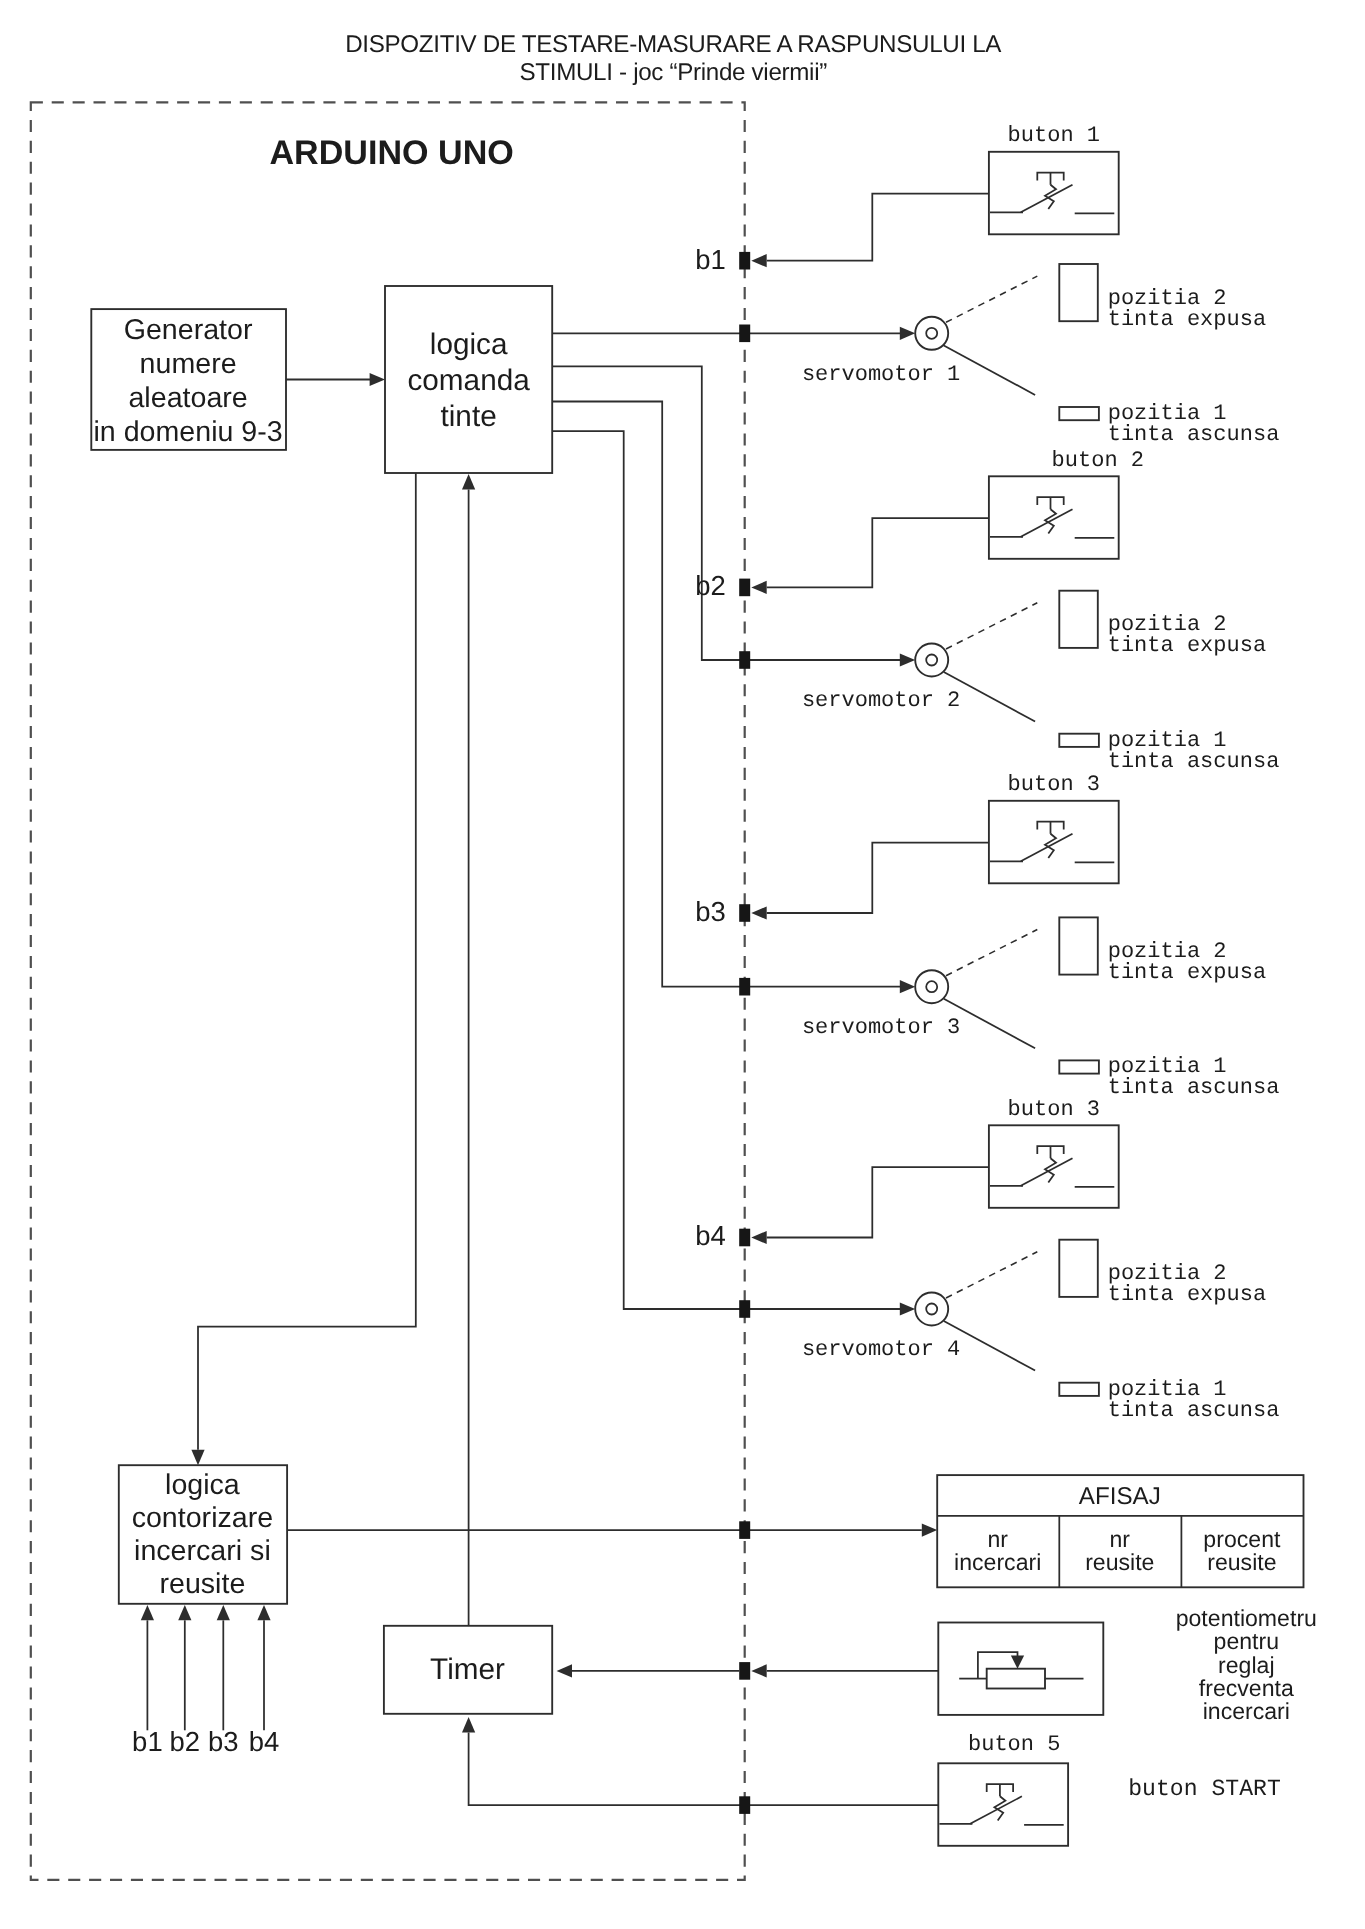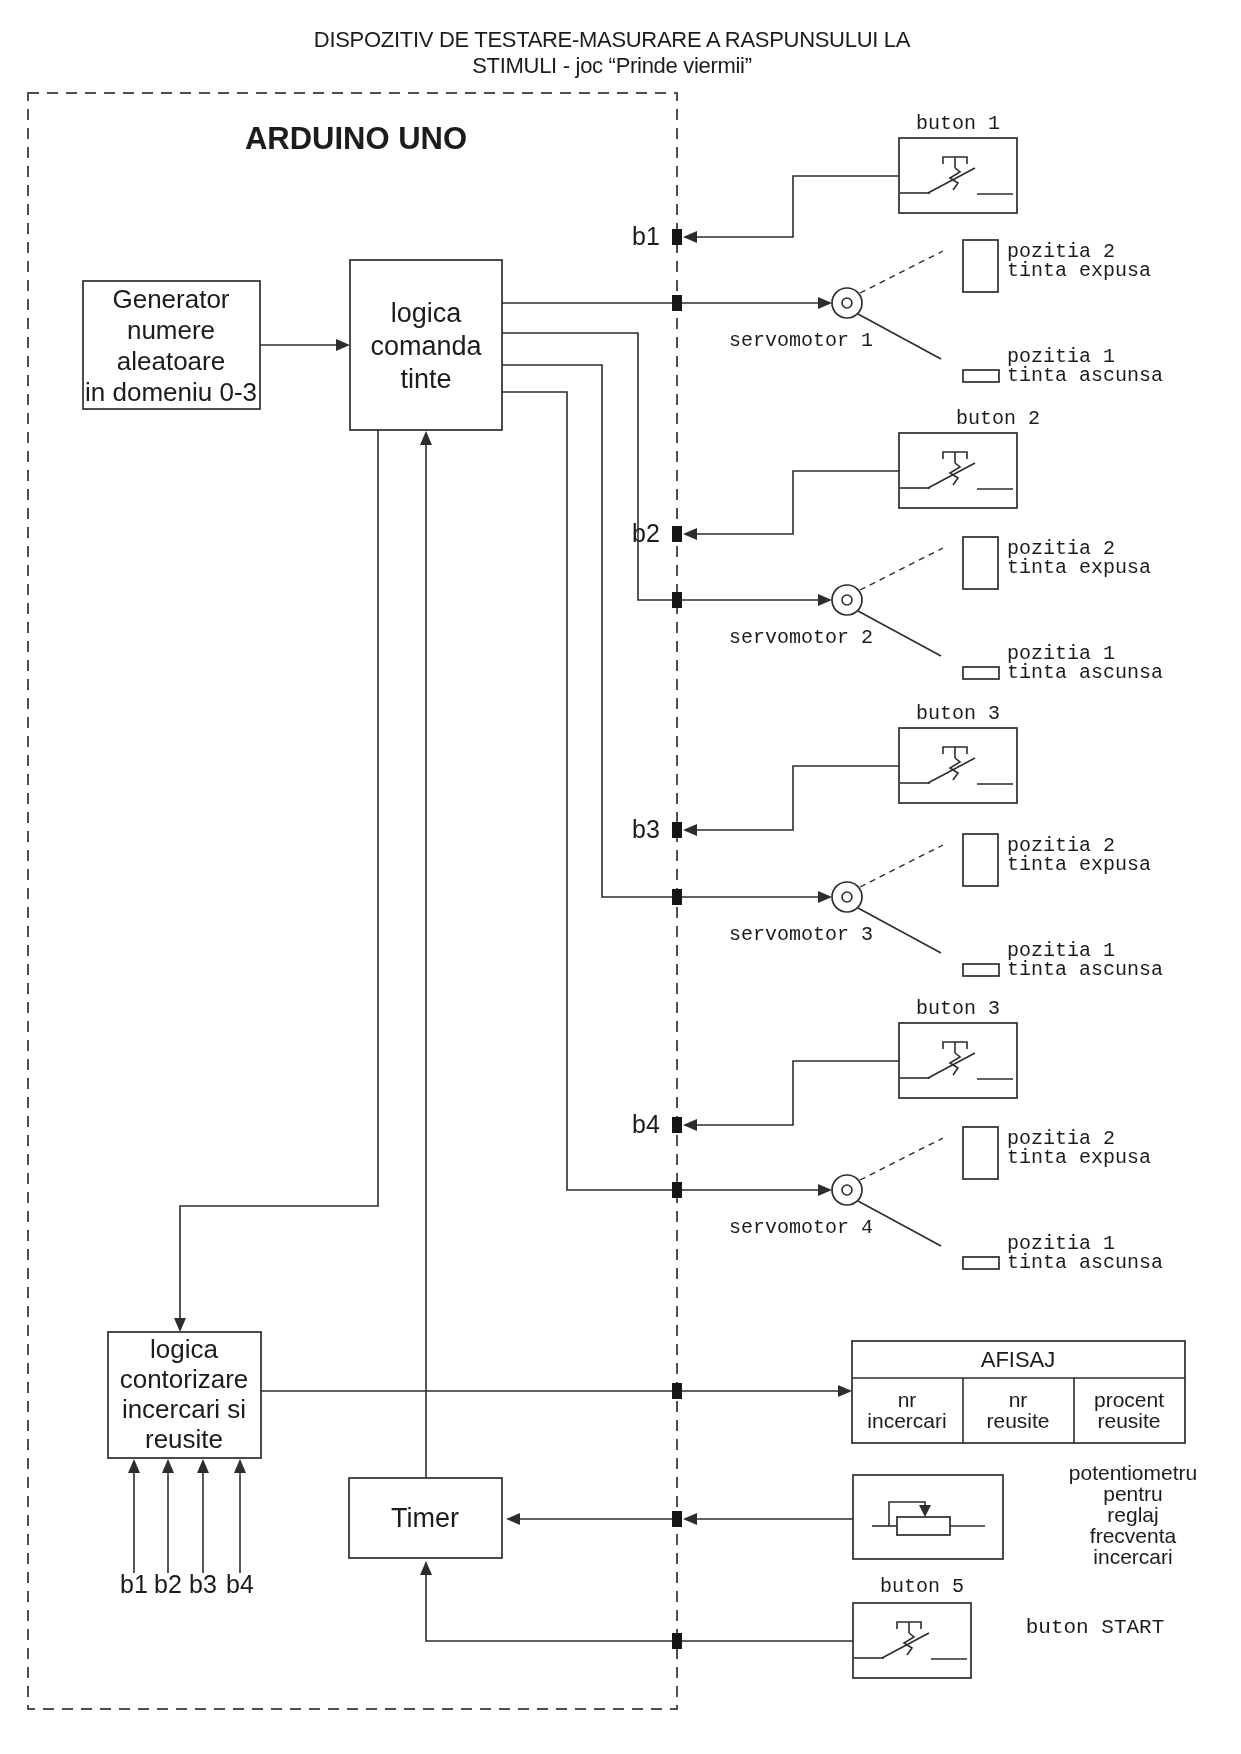--- a/index.html
+++ b/index.html
@@ -8,21 +8,21 @@
   #wires{position:absolute;left:0;top:0;}
   .ln{stroke:#2d2d2d;stroke-width:1.6;fill:none;}
   .dsh{stroke:#2d2d2d;stroke-width:1.4;fill:none;stroke-dasharray:6 5;}
   .dbox{stroke:#4f4f4f;stroke-width:2;fill:none;stroke-dasharray:11 8;}
   .bx{fill:#ffffff;stroke:#2d2d2d;stroke-width:1.7;}
   .arr{fill:#2d2d2d;stroke:none;}
   .sq{fill:#161616;stroke:none;}
   .lbl{position:absolute;transform:translate(-50%,-50%);white-space:pre-line;
        text-align:center;line-height:1.18;}
   .lbl-left{position:absolute;transform:translate(0,-50%);white-space:pre-line;
-       text-align:left;line-height:19px;}
+       text-align:left;line-height:19px;margin-top:20px;}
   .fs-title{font-size:22px;letter-spacing:-0.3px;}
   .fs-block{font-size:26px;line-height:31px;}
   .fs-block2{font-size:27px;line-height:33px;}
   .fs-block3{font-size:26px;line-height:30px;}
   .fs-port{font-size:25px;}
   .fs-small{font-size:20px;font-family:Liberation Mono, monospace;}
   .fs-small2{font-size:21px;line-height:21px;}
   .fs-afisaj{font-size:22px;}
   .bold{font-weight:bold;}
 </style>
@@ -156,21 +156,21 @@
       <line x1="909" y1="1622" x2="909" y2="1633" class="ln"></line>
       <polyline points="909,1633 914,1637 904,1643 912,1648 907,1655" class="ln"></polyline>
     </svg>
 
   <div class="lbl fs-title" style="left:612px;top:53px;">DISPOZITIV DE TESTARE-MASURARE A RASPUNSULUI LA STIMULI - joc “Prinde viermii”</div>
   <div class="lbl fs-port bold" style="left:308px;top:139px;font-size:31px;margin-left:48px;">ARDUINO UNO</div>
 
   <div class="lbl fs-block" style="left:171px;top:346px;">Generator
 numere
 aleatoare
-in domeniu 0-3</div>
+in domeniu 9-3</div>
   <div class="lbl fs-block2" style="left:426px;top:346px;">logica
 comanda
 tinte</div>
   <div class="lbl fs-block3" style="left:184px;top:1394px;">logica
 contorizare
 incercari si
 reusite</div>
   <div class="lbl fs-block2" style="left:425px;top:1518px;">Timer</div>
 
   <div class="lbl fs-small" style="left:958px;top:124px;">buton 1</div>

